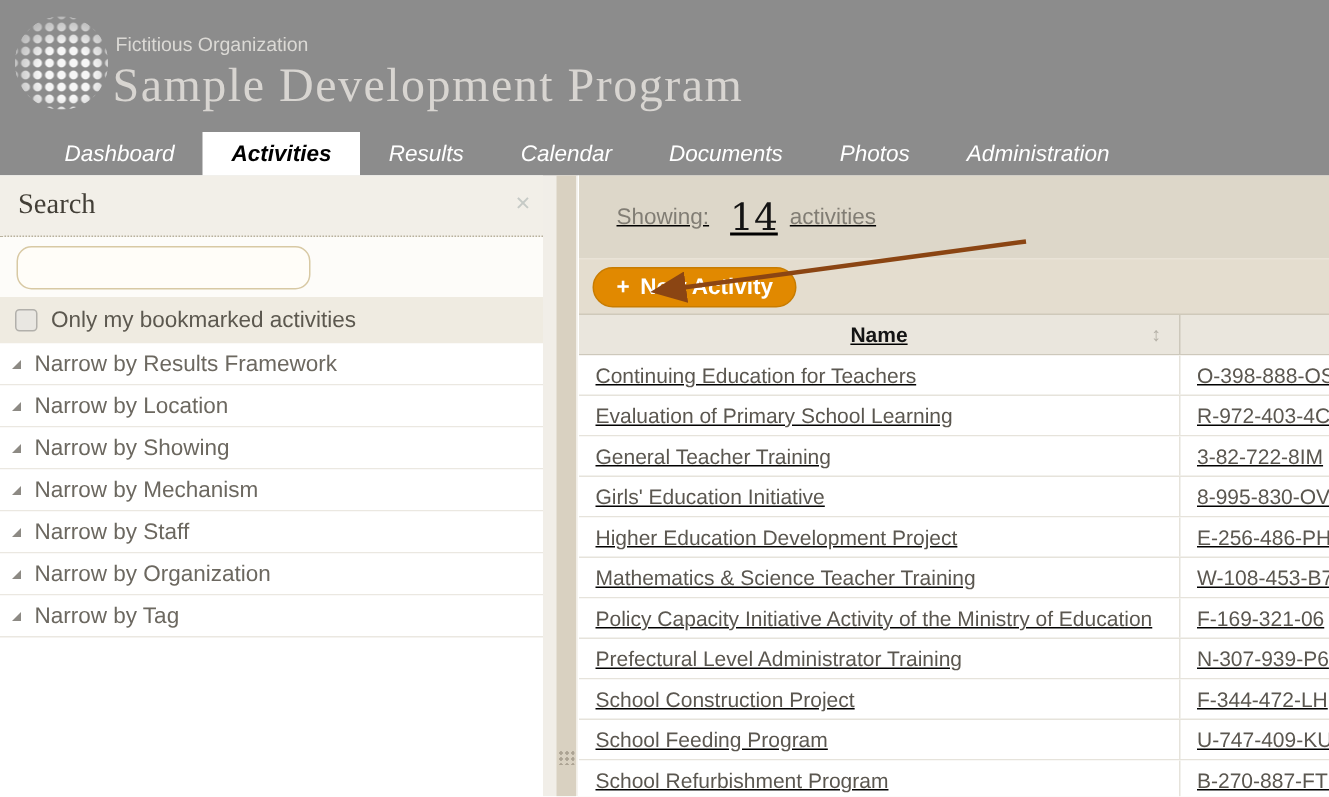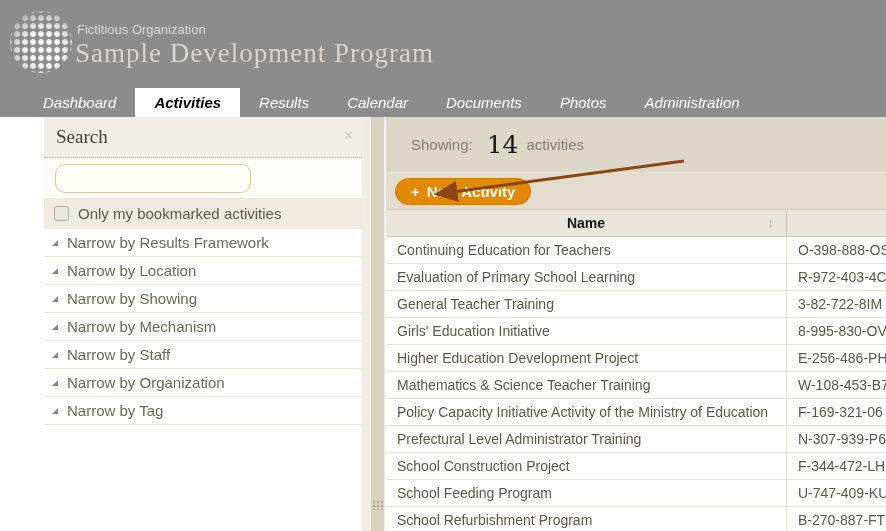--- a/index.html
+++ b/index.html
@@ -9,30 +9,30 @@
 
   
   .header { position:absolute; left:0; top:0; width:886px; height:88px; background:#8c8c8c; }
   .logo { position:absolute; left:10px; top:11px; width:62px; height:62px; border-radius:50%;
           background-image: radial-gradient(circle, rgba(255,255,255,.92) 2.5px, rgba(255,255,255,0) 3.3px);
           background-size:8px 8px; background-position:3px 3px; }
   .logo::after { content:""; position:absolute; inset:0; border-radius:50%;
           background: radial-gradient(circle at 55% 60%, rgba(140,140,140,0) 35%, rgba(140,140,140,.55) 72%, rgba(140,140,140,.9) 95%); }
   .org-name { position:absolute; left:77px; top:22px; font-size:13px; color:#dbd9d5; }
   .app-title { position:absolute; left:75px; top:38px; font-family:"Liberation Serif", serif;
-               font-size:27px; color:#d8d5d1; letter-spacing:1px; font-weight:400; }
+               font-size:32px; color:#d8d5d1; letter-spacing:1px; font-weight:400; }
 
   
   .nav { position:absolute; left:0; top:88px; width:886px; height:29px; background:#8c8c8c;
          display:flex; align-items:stretch; padding-left:24px;font-style:italic; }
   .tab { color:#fff; font-size:15px; padding:0 19px; display:flex; align-items:center; cursor:pointer; white-space:nowrap; }
   .tab.active { background:#fff; color:#000; font-weight:bold; }
 
   
-  .sidebar { position:absolute; left:0; top:117px; width:362px; height:308px; background:#fff;padding-left:44px; }
+  .sidebar { position:absolute; left:0; top:117px; width:362px; height:308px; background:#fff; }
   .sidebar-head { height:41px; background:#f2efe8; border-bottom:1px dotted #b8b19d; position:relative; }
   .sidebar-title { position:absolute; left:12px; top:9px; font-family:"Liberation Serif", serif;
                    font-size:19px; color:#433f37; }
   .close-icon { position:absolute; right:8px; top:12px; font-size:13px; color:#c6cac6; cursor:pointer; line-height:1; }
   .search-zone { height:40px; background:#fdfcf9; position:relative; }
   .search-input { position:absolute; left:11px; top:6px; width:196px; height:29px; border:1px solid #d8c9a4;
                   border-radius:10px; background:#fffdf8; outline:none; padding:0 10px; font-size:14px; color:#555; }
   .bookmark-row { height:31px; background:#efebe1; display:flex; align-items:center; padding-left:10px; gap:9px; cursor:pointer; }
   .checkbox { width:15px; height:15px; border:1px solid #b2b0ab; background:#e9e7e2; border-radius:3px; flex:0 0 auto; }
   .bookmark-label { font-size:15px; color:#5c584f; }
@@ -41,21 +41,21 @@
   .tri { width:0; height:0; border-bottom:6px solid #8d8a84; border-left:6px solid transparent; flex:0 0 auto; }
 
   
   .divider { position:absolute; left:362px; top:117px; width:23px; height:414px; background:#f1eee8; }
   .divider-bar { position:absolute; left:9px; top:0; width:13px; height:414px; background:#d9d1c1; cursor:col-resize; }
   .grip { position:absolute; left:1px; top:383px; width:11px; height:10px;
           background-image: radial-gradient(circle, #aca393 1px, transparent 1.4px);
           background-size:4px 4px; }
 
   
-  .main { position:absolute; left:385px; top:117px; width:501px; height:414px; background:#ddd7c9; border-left:1px solid #fff; }
+  .main { position:absolute; left:385px; top:117px; width:501px; height:414px; background:#ddd7c9; border-left:1px solid #fff;text-decoration:underline; }
   .showing-bar { height:55px; display:flex; align-items:center; padding-left:25px; }
   .showing-label { font-size:15px; color:#817d74; }
   .showing-count { font-family:"DejaVu Serif", serif; font-size:25px; color:#141414; margin:0 8px 0 14px; }
   .showing-suffix { font-size:15px; color:#817d74; }
   .button-strip { height:38px; background:#e4ddcf; border-top:1px solid #e9e3d7; border-bottom:1px solid #cfc9ba; position:relative; }
   .btn-new { position:absolute; left:9px; top:5px; height:27px; border-radius:14px; background:#e18900;
              border:1px solid #c87c00; color:#fff; font-size:15px; font-weight:bold; padding:0 15px;
              display:flex; align-items:center; gap:7px; cursor:pointer; font-family:"Liberation Sans", sans-serif; }
   .btn-plus { font-size:15px; font-weight:bold; line-height:1; }
 

